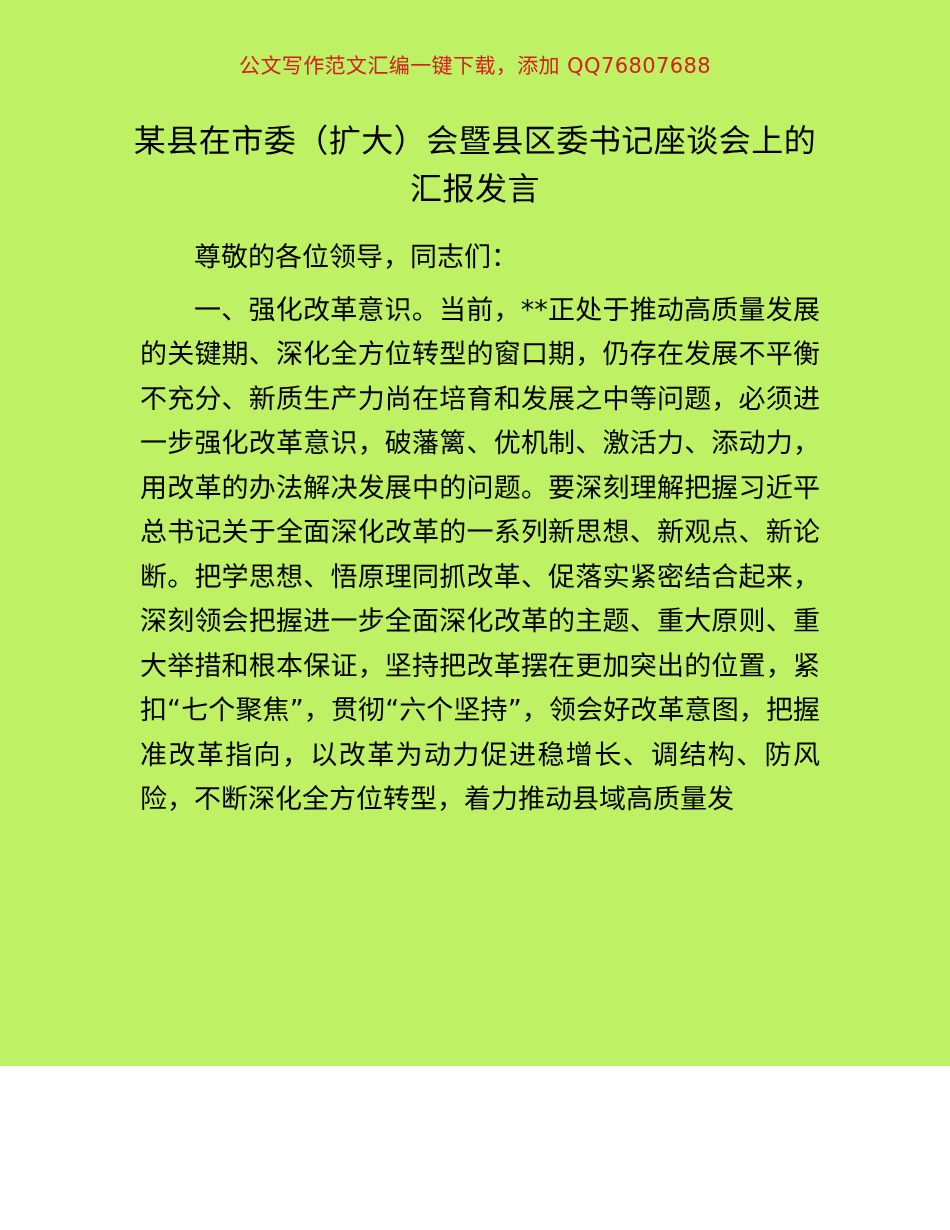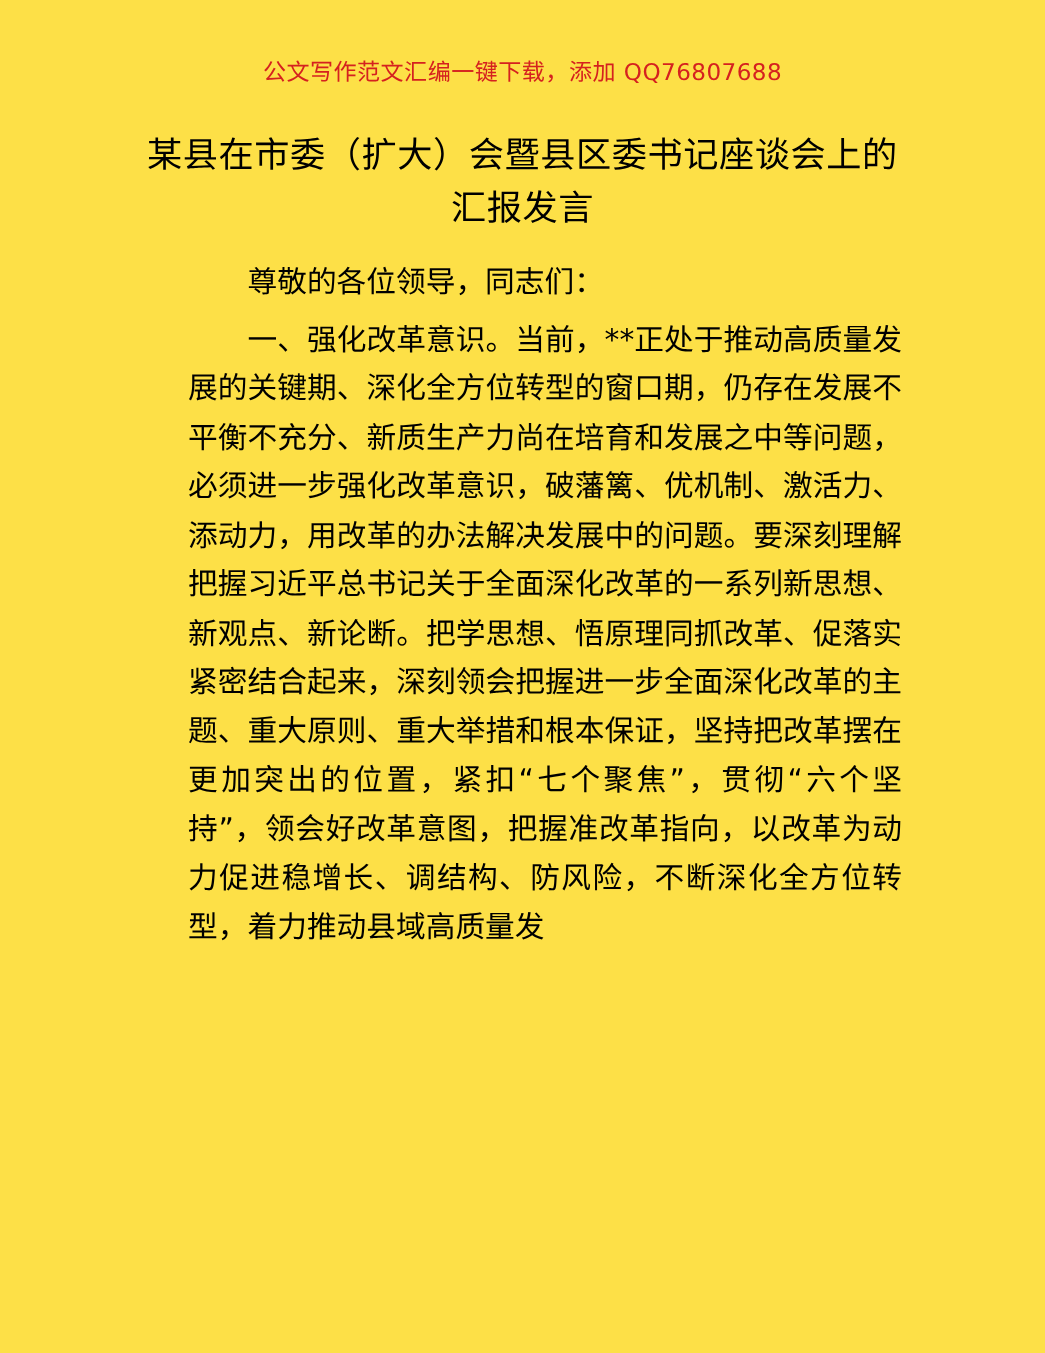--- a/index.html
+++ b/index.html
@@ -12,23 +12,23 @@
     width: 950px;
     height: 1230px;
     font-family: "DejaVu Sans", "Liberation Sans", sans-serif;
     color: #000000;
     overflow: hidden;
     position: relative;
   }
 
   .page {
     width: 950px;
-    height: 1230px;
+    height: 1066px;
     box-sizing: border-box;
-    background: #fde047;
+    background: #bef264;
     position: relative;
   }
 
   
   .promo-banner {
     width: 100%;
     text-align: center;
     padding-top: 56px;
     line-height: 1;
   }
@@ -50,21 +50,20 @@
     font-size: 32px;
     font-weight: normal;
     line-height: 48px;
     letter-spacing: 0.5px;
     font-family: "DejaVu Sans", "Liberation Sans", sans-serif;
   }
 
   
   .doc-body {
     padding: 22px 130px 0 140px;
-    margin-left: 31px;
   }
   .para {
     margin: 0 0 6px 0;
     font-size: 27px;
     line-height: 44.5px;
     text-align: justify;
     text-justify: inter-ideograph;
     text-indent: 2em;
     letter-spacing: 0px;
     font-family: "DejaVu Sans", "Liberation Sans", sans-serif;

